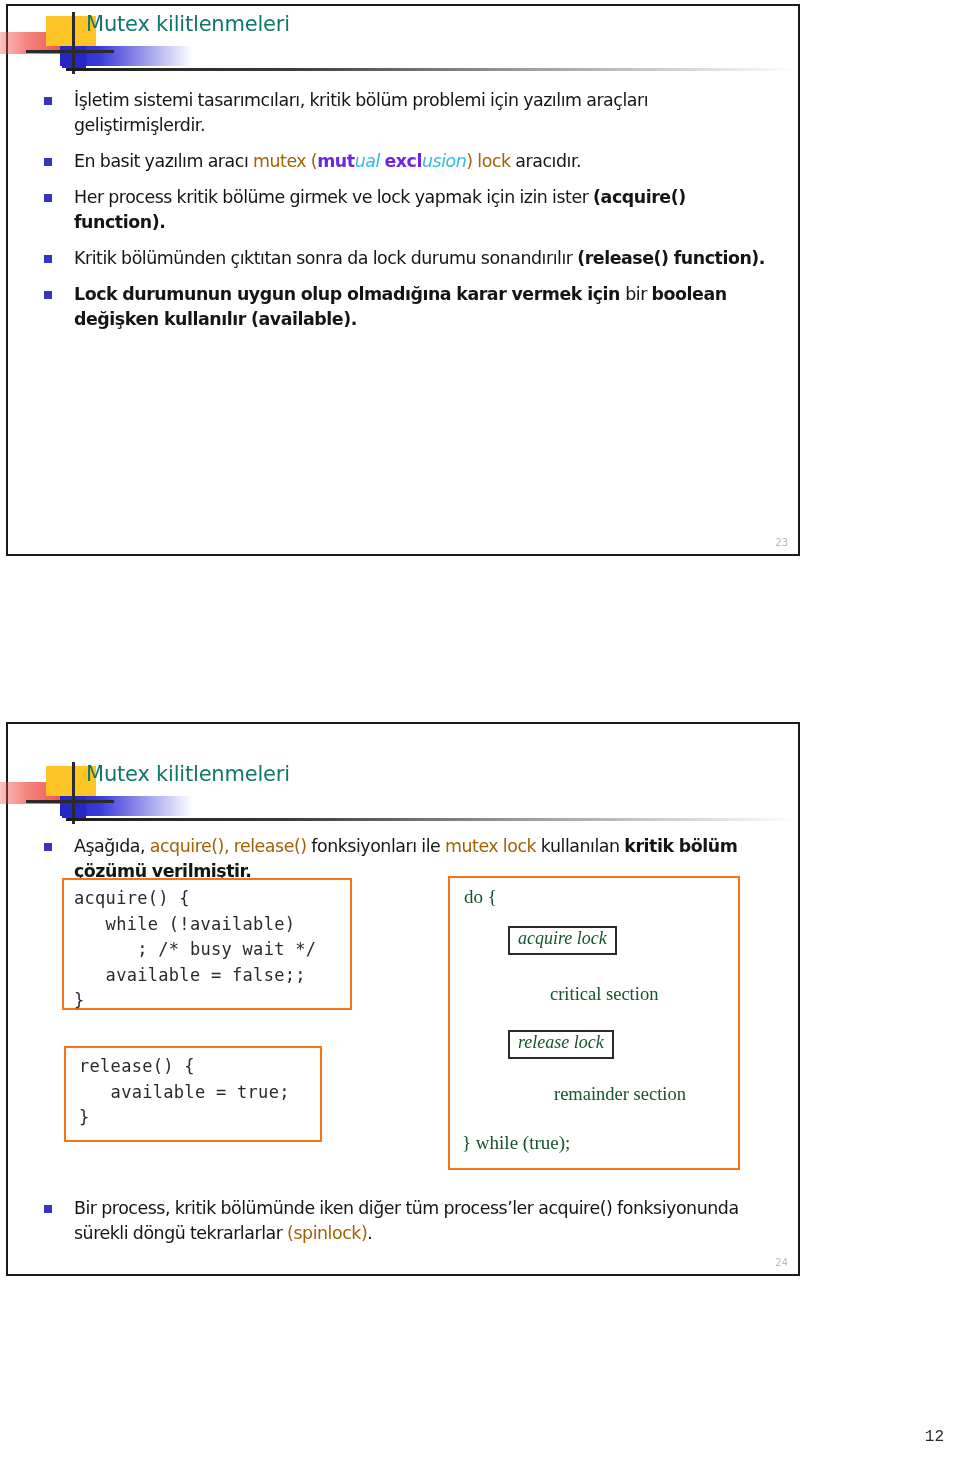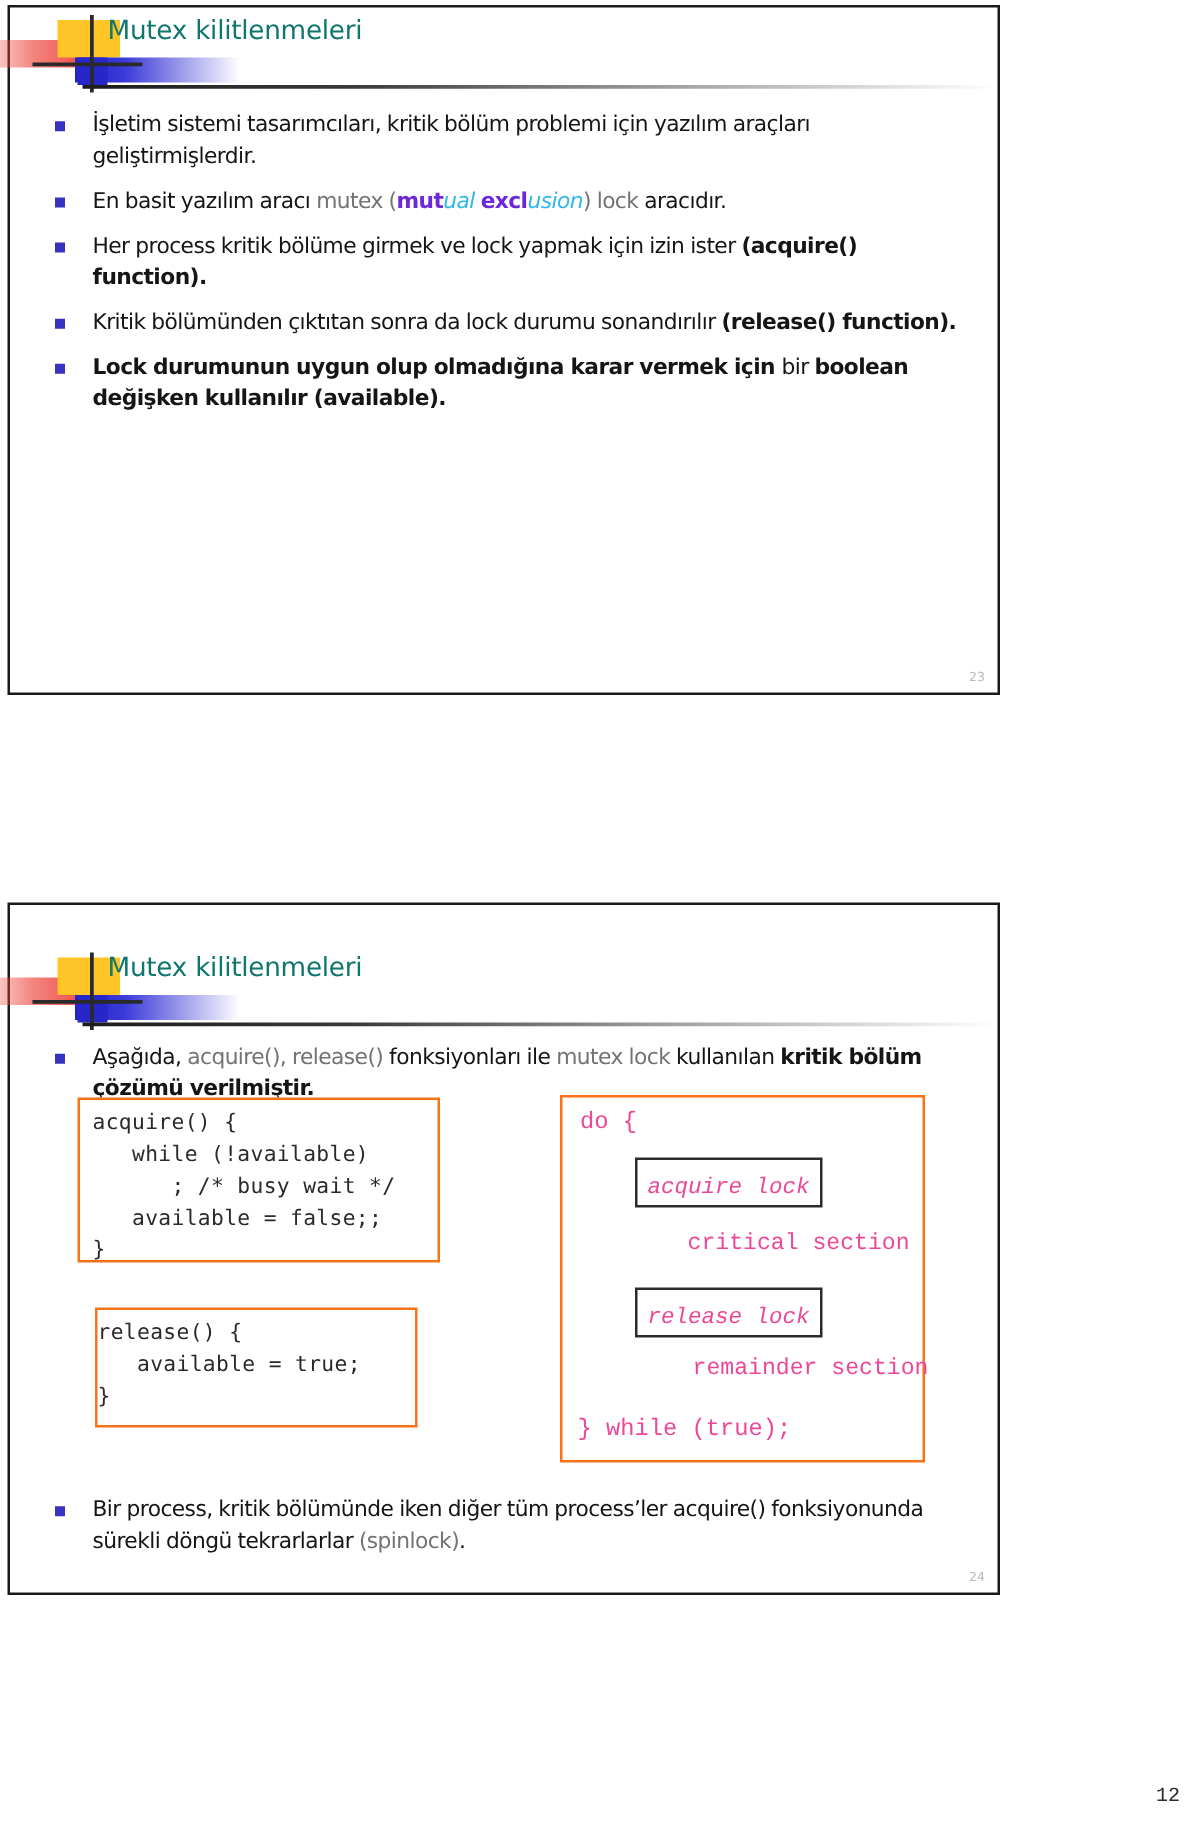--- a/index.html
+++ b/index.html
@@ -135,21 +135,21 @@
   .bullet::before {
     content: "";
     position: absolute;
     left: 8px;
     top: 9px;
     width: 8px;
     height: 8px;
     background: #3733c0;
   }
   .b { font-weight: bold; }
-  .cy { color: #737373; text-align: center; }
+  .cy { color: #a16207; text-align: center; }
   .cy-b { color: #6d28d9; font-weight: bold; }
   .cy-i { color: #2fb8e8; font-style: italic; }
 
   
   .slide-num {
     position: absolute;
     right: 10px;
     bottom: 6px;
     font-size: 10px;
     color: #b9b9b9;
@@ -169,51 +169,51 @@
     line-height: 25.5px;
     color: #2a2a2a;
     white-space: pre;
     letter-spacing: 0.3px;
   }
   #fig-acquire {
     left: 62px; top: 878px; width: 290px; height: 132px;
     padding: 6px 0 0 10px;
   }
   #fig-release {
-    left: 76px; top: 1046px; width: 258px; height: 96px;
-    padding: 6px 0 0 0;
+    left: 64px; top: 1046px; width: 258px; height: 96px;
+    padding: 6px 0 0 13px;
   }
   #fig-dowhile {
     left: 448px; top: 876px; width: 292px; height: 294px;
     padding: 0;
   }
 
   .dw {
     position: relative;
     width: 100%;
     height: 100%;
-    font-family: Liberation Mono, monospace;
-    color: #ec4899;
+    font-family: Liberation Serif, serif;
+    color: #14532d;
   }
   .dw-line {
     position: absolute;
     font-size: 19px;
     white-space: nowrap;
   }
   .dw-do        { left: 14px;  top: 8px; }
   .dw-while     { left: 12px;  top: 254px; }
   .dw-critical  { left: 100px; top: 106px; font-size: 18.5px; }
   .dw-remainder { left: 104px; top: 206px; font-size: 18.5px; }
   .dw-box {
     position: absolute;
     border: 2px solid #2b2b2b;
     background: #ffffff;
     font-style: italic;
     font-size: 18px;
-    padding: 12px 8px 4px 8px;
+    padding: 0 8px 4px 8px;
     white-space: nowrap;
   }
   .dw-acq { left: 58px; top: 48px; }
   .dw-rel { left: 58px; top: 152px; }
 
   
   .page-num {
     position: absolute;
     right: 16px;
     bottom: 12px;

